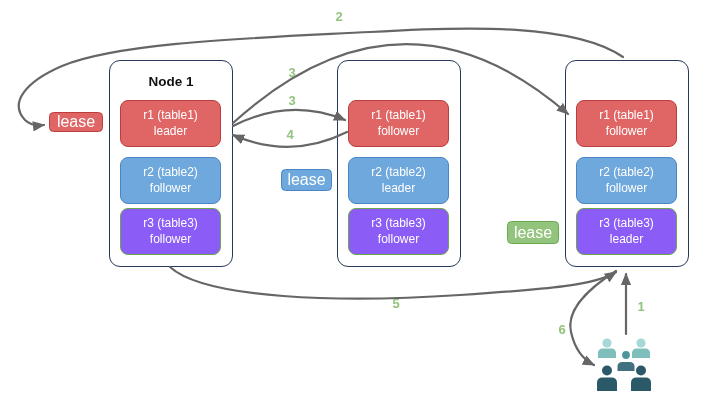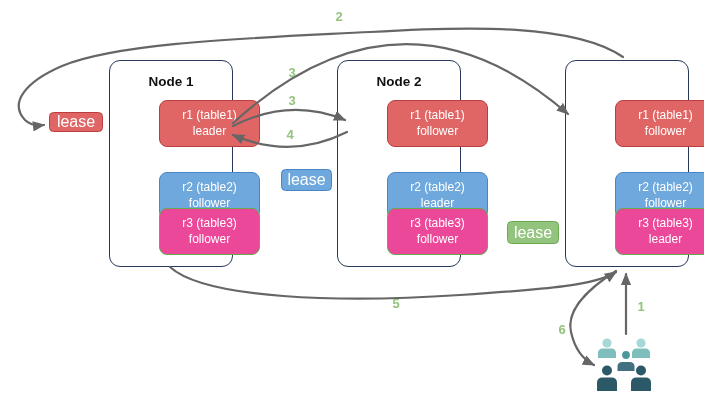--- a/index.html
+++ b/index.html
@@ -17,28 +17,28 @@
   .node-2 { left:337px; }
   .node-3 { left:565px; }
   .node-title {
     position:absolute; top:13px; left:0; width:100%; text-align:center;
     font-size:13.5px; font-weight:bold; color:#111111;
   }
   .replica {
     position:absolute; left:10px; width:101px; height:47px;
     border-radius:8px; box-sizing:border-box; border:1.5px solid transparent;
     display:flex; flex-direction:column; align-items:center; justify-content:center;
-    color:#ffffff; font-size:12px; line-height:1.3; text-align:center;margin-left:39px;
+    color:#ffffff; font-size:12px; line-height:1.3; text-align:center;
   }
   .replica.pos-0 { top:39px; }
-  .replica.pos-1 { top:111px; }
+  .replica.pos-1 { top:96px; }
   .replica.pos-2 { top:147px; }
   .replica.red   { background:#e06666; border-color:#bb3e3e; }
   .replica.blue  { background:#6fa8dc; border-color:#4a86c6; }
-  .replica.green { background:#ec4899; border-color:#6aa84f; }
+  .replica.green { background:#8b5cf6; border-color:#6aa84f; }
 
   .lease {
     position:absolute; box-sizing:border-box; z-index:2;
     border-radius:4.5px; border:1.5px solid transparent;
     display:flex; align-items:center; justify-content:center;
     color:#ffffff; font-size:16px;
   }
   .lease.red   { left:49px;  top:112px; width:54px; height:20px; background:#e06666; border-color:#bb3e3e; }
   .lease.blue  { left:281px; top:169px; width:51px; height:22px; background:#6fa8dc; border-color:#4a86c6; }
   .lease.green { left:507px; top:221px; width:52px; height:23px; background:#93c47d; border-color:#6aa84f; }
@@ -101,21 +101,20 @@
       <span>r2 (table2)</span>
       <span>follower</span>
     </div>
     <div class="replica green pos-2">
       <span>r3 (table3)</span>
       <span>follower</span>
     </div>
   </div>
 
   <div class="node node-2">
-    <div class="node-title">Node 2</div>
     <div class="replica red pos-0">
       <span>r1 (table1)</span>
       <span>follower</span>
     </div>
     <div class="replica blue pos-1">
       <span>r2 (table2)</span>
       <span>leader</span>
     </div>
     <div class="replica green pos-2">
       <span>r3 (table3)</span>

